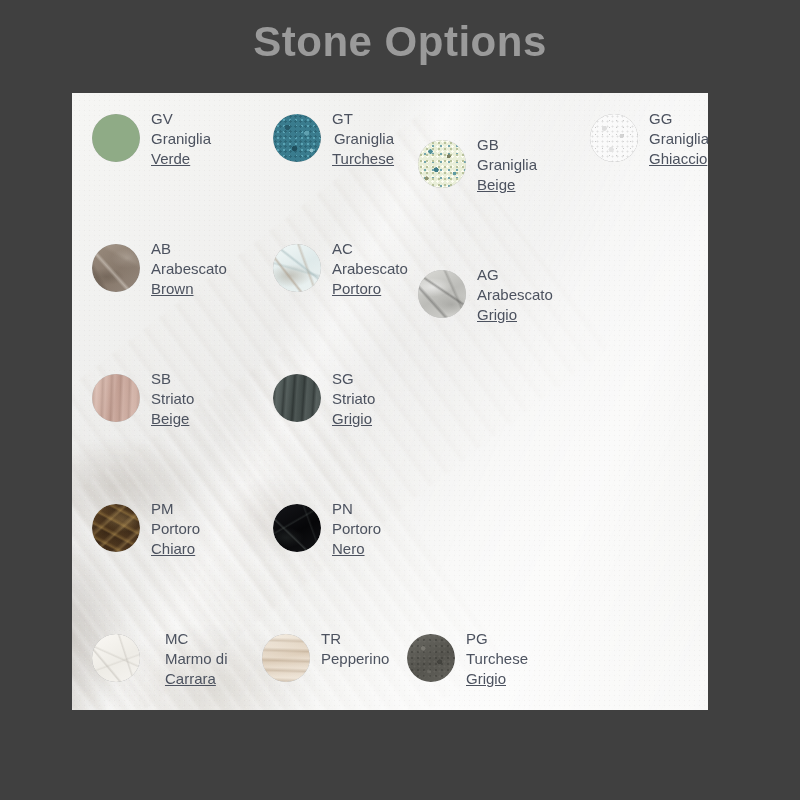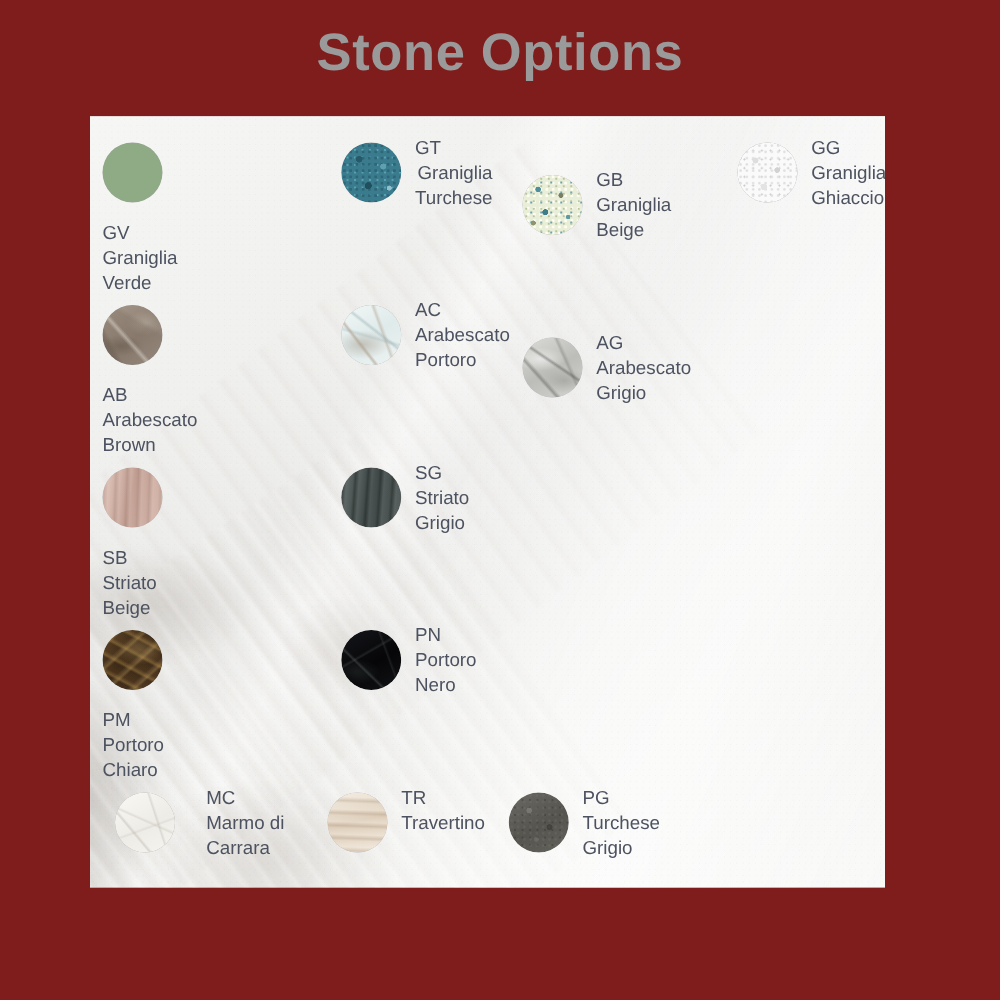--- a/index.html
+++ b/index.html
@@ -12,21 +12,21 @@
     height: 800px;
     overflow: hidden;
     font-family: "Liberation Sans", sans-serif;
     -webkit-font-smoothing: antialiased;
   }
 
   #page {
     position: relative;
     width: 800px;
     height: 800px;
-    background: #7f1d1d;
+    background: #404040;
   }
 
   
   .page-title {
     position: absolute;
     left: 0;
     top: 14px;
     width: 800px;
     text-align: center;
     font-size: 42px;
@@ -160,21 +160,21 @@
   .row-3 { top: 402px; }
   .row-4 { top: 532px; }
 
   .option {
     position: absolute;
     top: 0;
     display: flex;
     align-items: flex-start;
     gap: 11px;
   }
-  .col-0 { left: 10px; flex-direction: column; }
+  .col-0 { left: 20px; }
   .col-1 { left: 201px; }
   .col-2 { left: 346px; margin-top: 26px; }
   .col-3 { left: 518px; }
   
   .col-l0 { left: 20px; gap: 25px; }
   .col-l1 { left: 190px; }
   .col-l2 { left: 335px; }
 
   .swatch {
     flex: 0 0 auto;
@@ -195,21 +195,21 @@
   .labels {
     padding-top: 4px;
     color: #4c525f;
     font-size: 15px;
     line-height: 20px;
     white-space: nowrap;
     user-select: none;
   }
   .labels .code { display: block; }
   .labels .l1 { display: block; text-align: right; }
-  .labels .l2 { display: block; }
+  .labels .l2 { display: block; text-decoration: underline; }
 
   
 
   
   .tex-gv {
     background-color: #8fab86;
     background-image:
       radial-gradient(circle at 22% 30%, #3f5c38 0 2.2px, rgba(0,0,0,0) 2.6px),
       radial-gradient(circle at 62% 18%, #د 0 0, rgba(0,0,0,0) 0),
       radial-gradient(circle at 68% 26%, #2f4a2c 0 1.8px, rgba(0,0,0,0) 2.2px),
@@ -543,21 +543,21 @@
             <span class="l1">Marmo di</span>
             <span class="l2">Carrara</span>
           </div>
         </div>
         <div class="option col-l1">
           <div class="swatch">
               <div class="tex tex-tr"></div>
             </div>
           <div class="labels">
             <span class="code">TR</span>
-            <span class="l1">Travertino</span>
+            <span class="l1">Pepperino</span>
             <span class="l2"></span>
           </div>
         </div>
         <div class="option col-l2">
           <div class="swatch">
               <div class="tex tex-pg"></div>
             </div>
           <div class="labels">
             <span class="code">PG</span>
             <span class="l1">Turchese</span>

